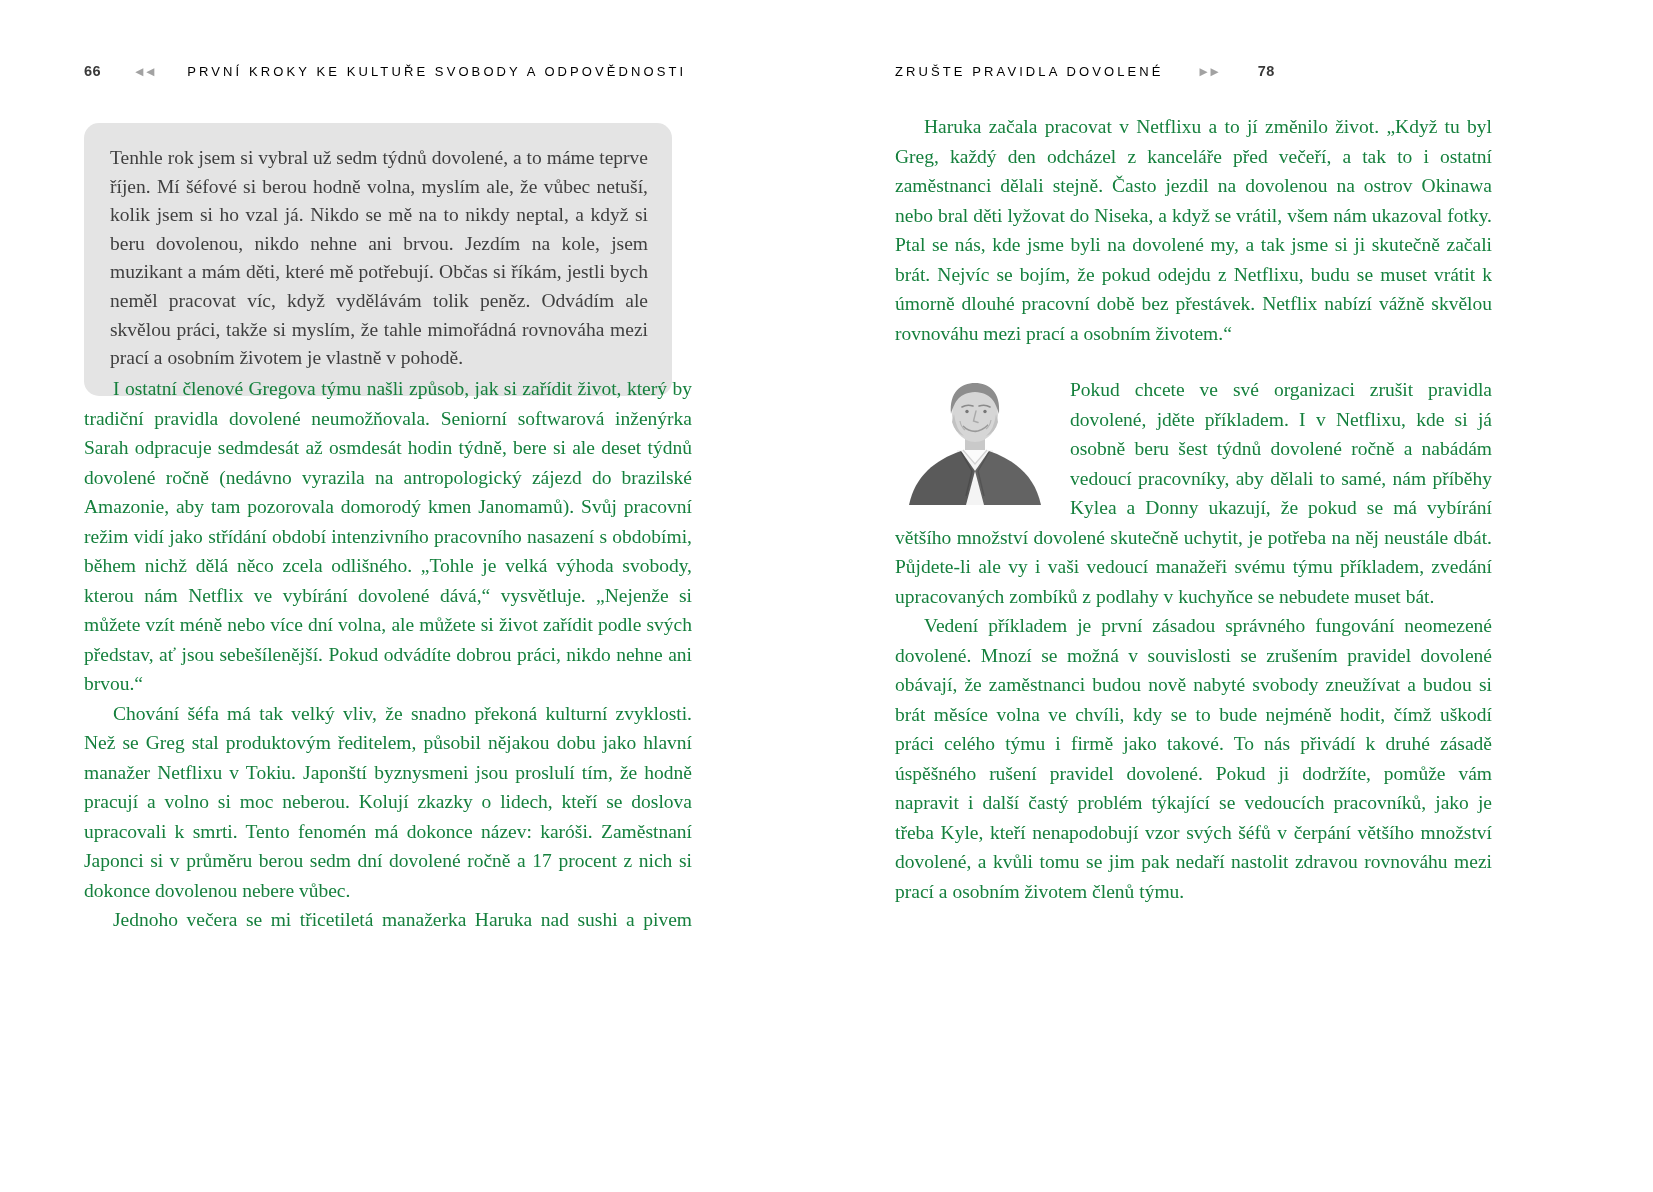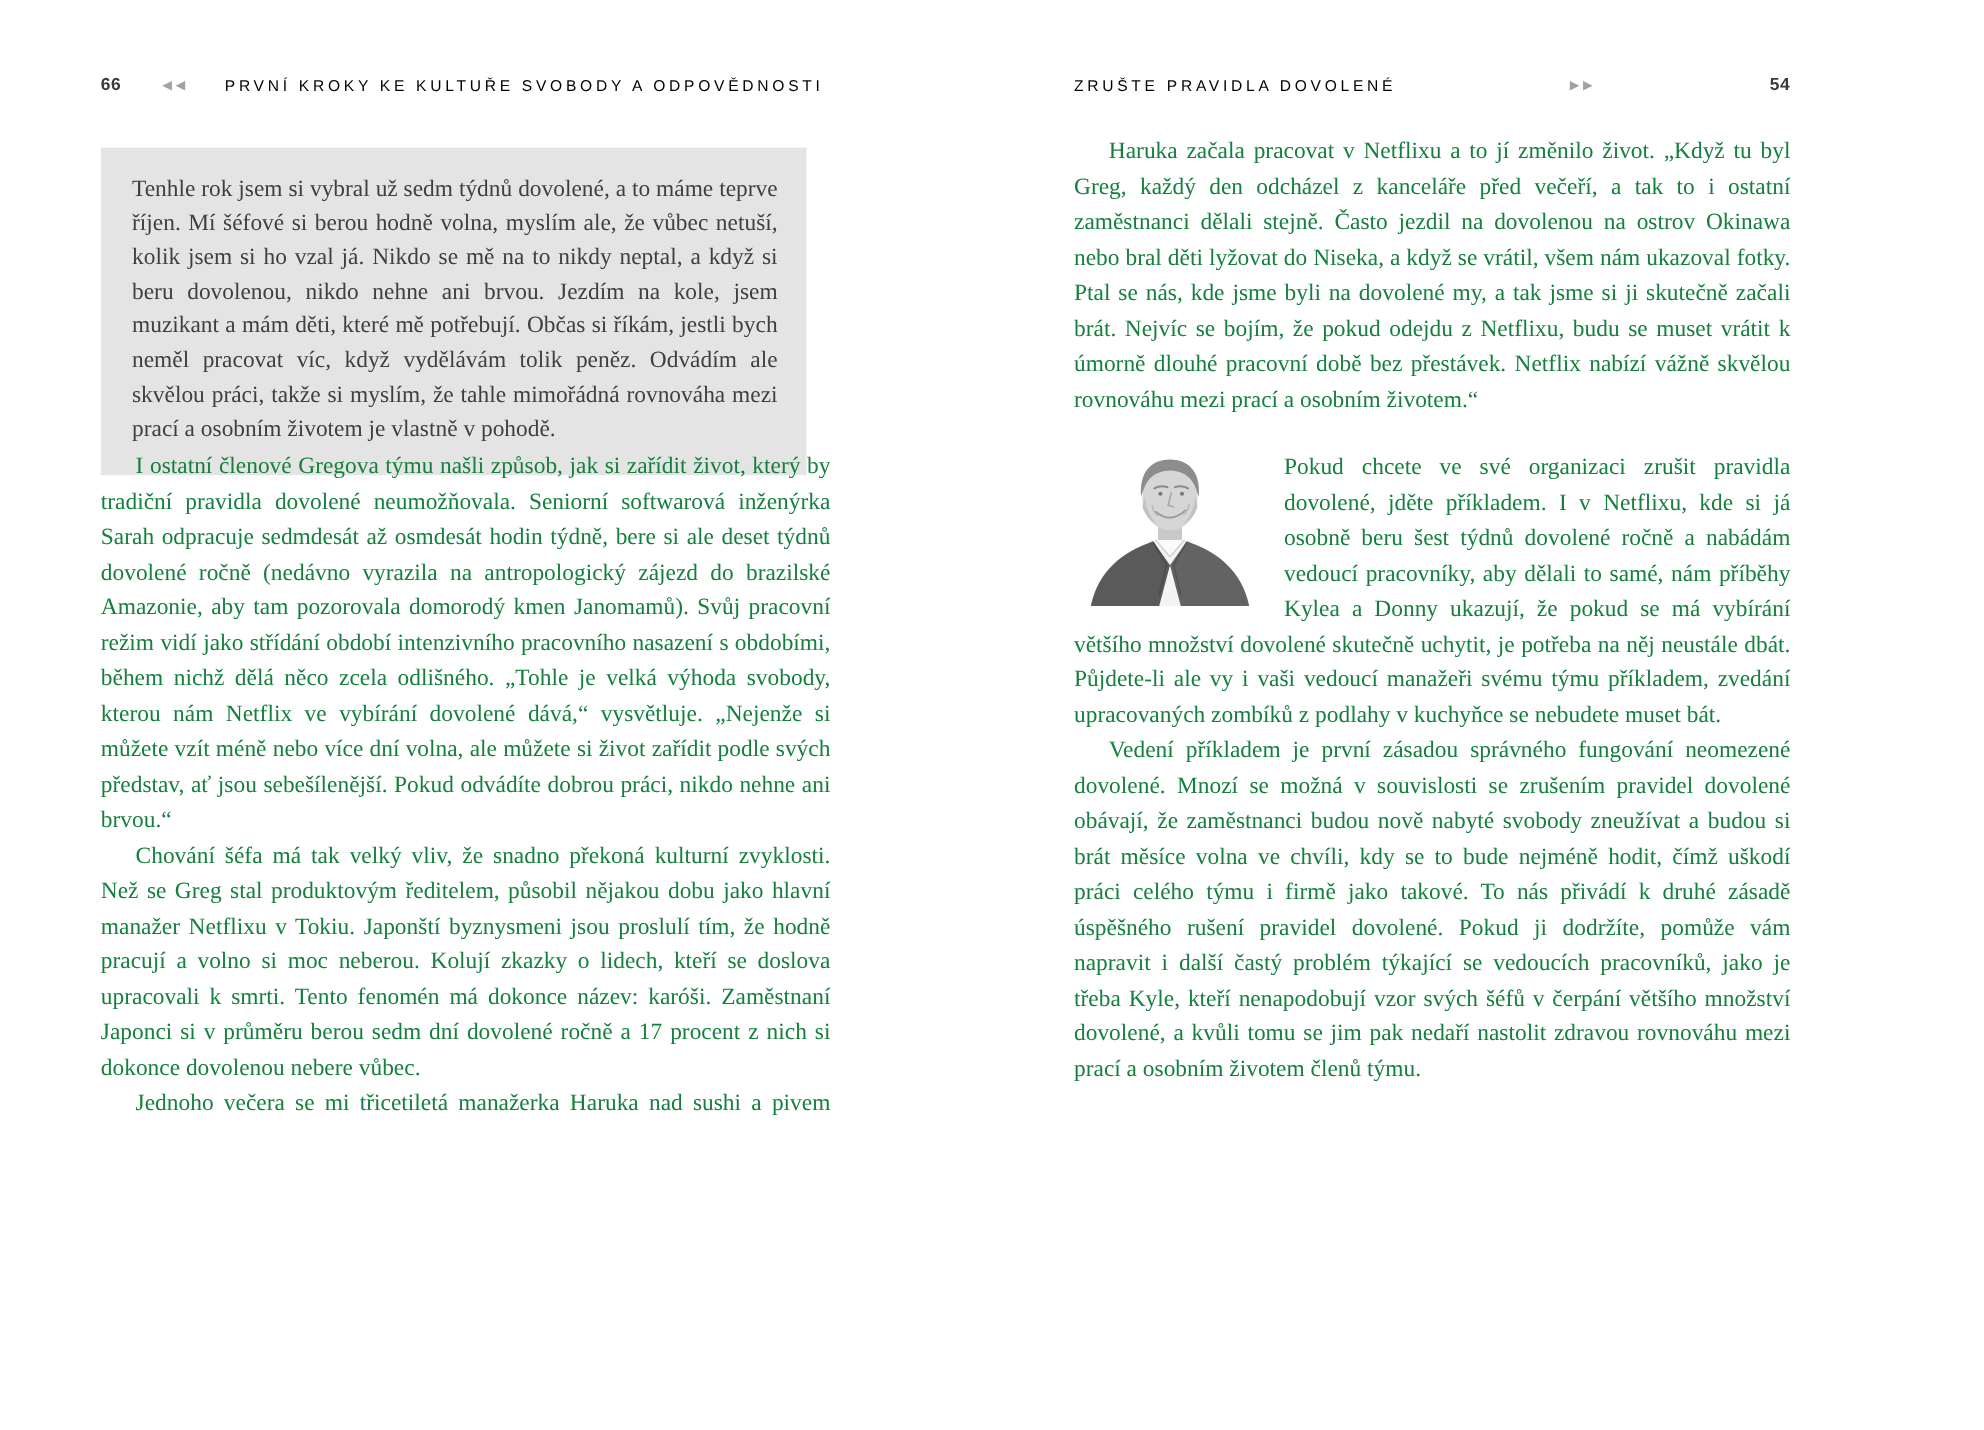--- a/index.html
+++ b/index.html
@@ -26,21 +26,21 @@
 
   .page-header {
     position: absolute;
     top: 63px;
     left: 0;
     width: 100%;
     display: flex;
     align-items: center;
     font-family: "Liberation Sans", sans-serif;
   }
-  .page-header.align-right { justify-content: space-between; }
+  .page-header.align-right { justify-content: flex-start; }
 
   .page-number {
     font-size: 14.5px;
     font-weight: 700;
     color: #3a3a3a;
     letter-spacing: 0.5px;
   }
   .running-head {
     font-size: 13px;
     letter-spacing: 3.1px;
@@ -59,20 +59,21 @@
   .page-right .nav-arrows   { margin-right: 36px; }
 
   .quote-box {
     position: absolute;
     top: 123px;
     left: 0;
     width: 588px;
     box-sizing: border-box;
     background: #e4e4e4;
     padding: 21px 24px 23px 26px;
+    border-radius: 15px;
   }
   .quote-box p {
     margin: 0;
     font-size: 19.5px;
     line-height: 28.6px;
     text-align: justify;
     color: #3f3f3f;
   }
 
   .body-text {
@@ -121,21 +122,21 @@
       <p>Chování šéfa má tak velký vliv, že snadno překoná kulturní zvyklosti. Než se Greg stal produktovým ředitelem, působil nějakou dobu jako hlavní manažer Netflixu v Tokiu. Japonští byznysmeni jsou proslulí tím, že hodně pracují a volno si moc neberou. Kolují zkazky o lidech, kteří se doslova upracovali k smrti. Tento fenomén má dokonce název: karóši. Zaměstnaní Japonci si v průměru berou sedm dní dovolené ročně a 17 procent z nich si dokonce dovolenou nebere vůbec.</p>
       <p>Jednoho večera se mi třicetiletá manažerka Haruka nad sushi a pivem svěřila: „Před Netflixem jsem pracovala pro jednu japonskou firmu. Sedm let jsem chodila do práce na osmou a domů jsem jezdila vlakem po půlnoci. Během těch sedmi let jsem si vzala jeden týden dovolené, a to jen proto, že se moje sestra, která žije ve Spojených státech, vdávala.“ Podobnou zkušenost má i řada dalších Japonců.</p>
     </div>
   </div>
 
   <div class="page page-right">
 
     <div class="page-header align-right">
       <span class="running-head">ZRUŠTE PRAVIDLA DOVOLENÉ</span>
       <span class="nav-arrows">▶▶</span>
-      <span class="page-number">54</span>
+      <span class="page-number">78</span>
     </div>
 
     <div class="body-text">
       <p>Haruka začala pracovat v Netflixu a to jí změnilo život. „Když tu byl Greg, každý den odcházel z kanceláře před večeří, a tak to i ostatní zaměstnanci dělali stejně. Často jezdil na dovolenou na ostrov Okinawa nebo bral děti lyžovat do Niseka, a když se vrátil, všem nám ukazoval fotky. Ptal se nás, kde jsme byli na dovolené my, a tak jsme si ji skutečně začali brát. Nejvíc se bojím, že pokud odejdu z Netflixu, budu se muset vrátit k úmorně dlouhé pracovní době bez přestávek. Netflix nabízí vážně skvělou rovnováhu mezi prací a osobním životem.“</p>
 
       <div class="portrait-block">
         <svg class="portrait-figure" viewBox="0 0 150 127" xmlns="http://www.w3.org/2000/svg" aria-hidden="true">
           <g transform="translate(8,0)">
 
             <rect x="62" y="50" width="20" height="26" fill="#c9c9c9"></rect>

